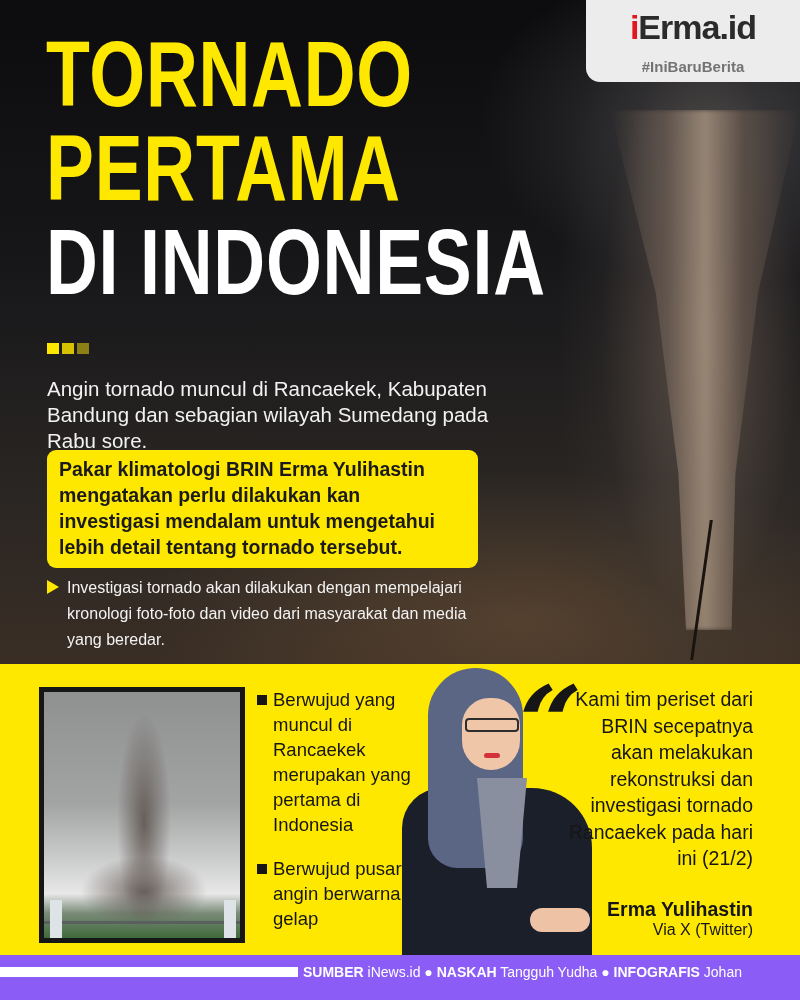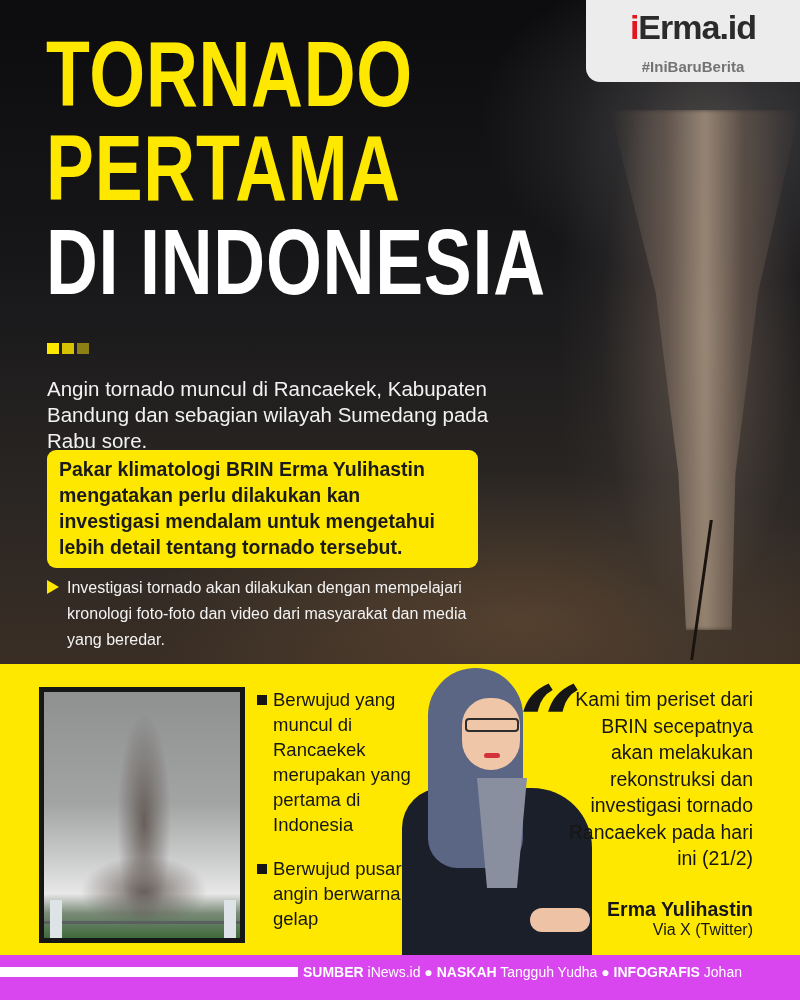--- a/index.html
+++ b/index.html
@@ -124,21 +124,21 @@
   .quote-name {
     position: absolute; right: 47px; top: 898px; text-align: center;
     font-weight: bold; font-size: 19.5px; line-height: 22px; color: #161616;
   }
   .quote-via {
     position: absolute; right: 47px; top: 920px; text-align: right;
     font-size: 16px; line-height: 20px; color: #161616; margin-left: 36px;
   }
 
   .footer {
-    position: absolute; left: 0; top: 955px; width: 800px; height: 45px; background: #d946ef;
+    position: absolute; left: 0; top: 955px; width: 800px; height: 45px; background: #8b5cf6;
   }
   .footer .bar { position: absolute; left: 0; top: 12px; width: 298px; height: 10px; background: #ffffff; }
   .footer .credits {
     position: absolute; left: 303px; top: 9px; color: #ffffff; font-size: 14px; line-height: 16px; white-space: nowrap;
   }
   .footer .credits b { font-weight: bold; }
 </style>
 </head>
 <body>
 

